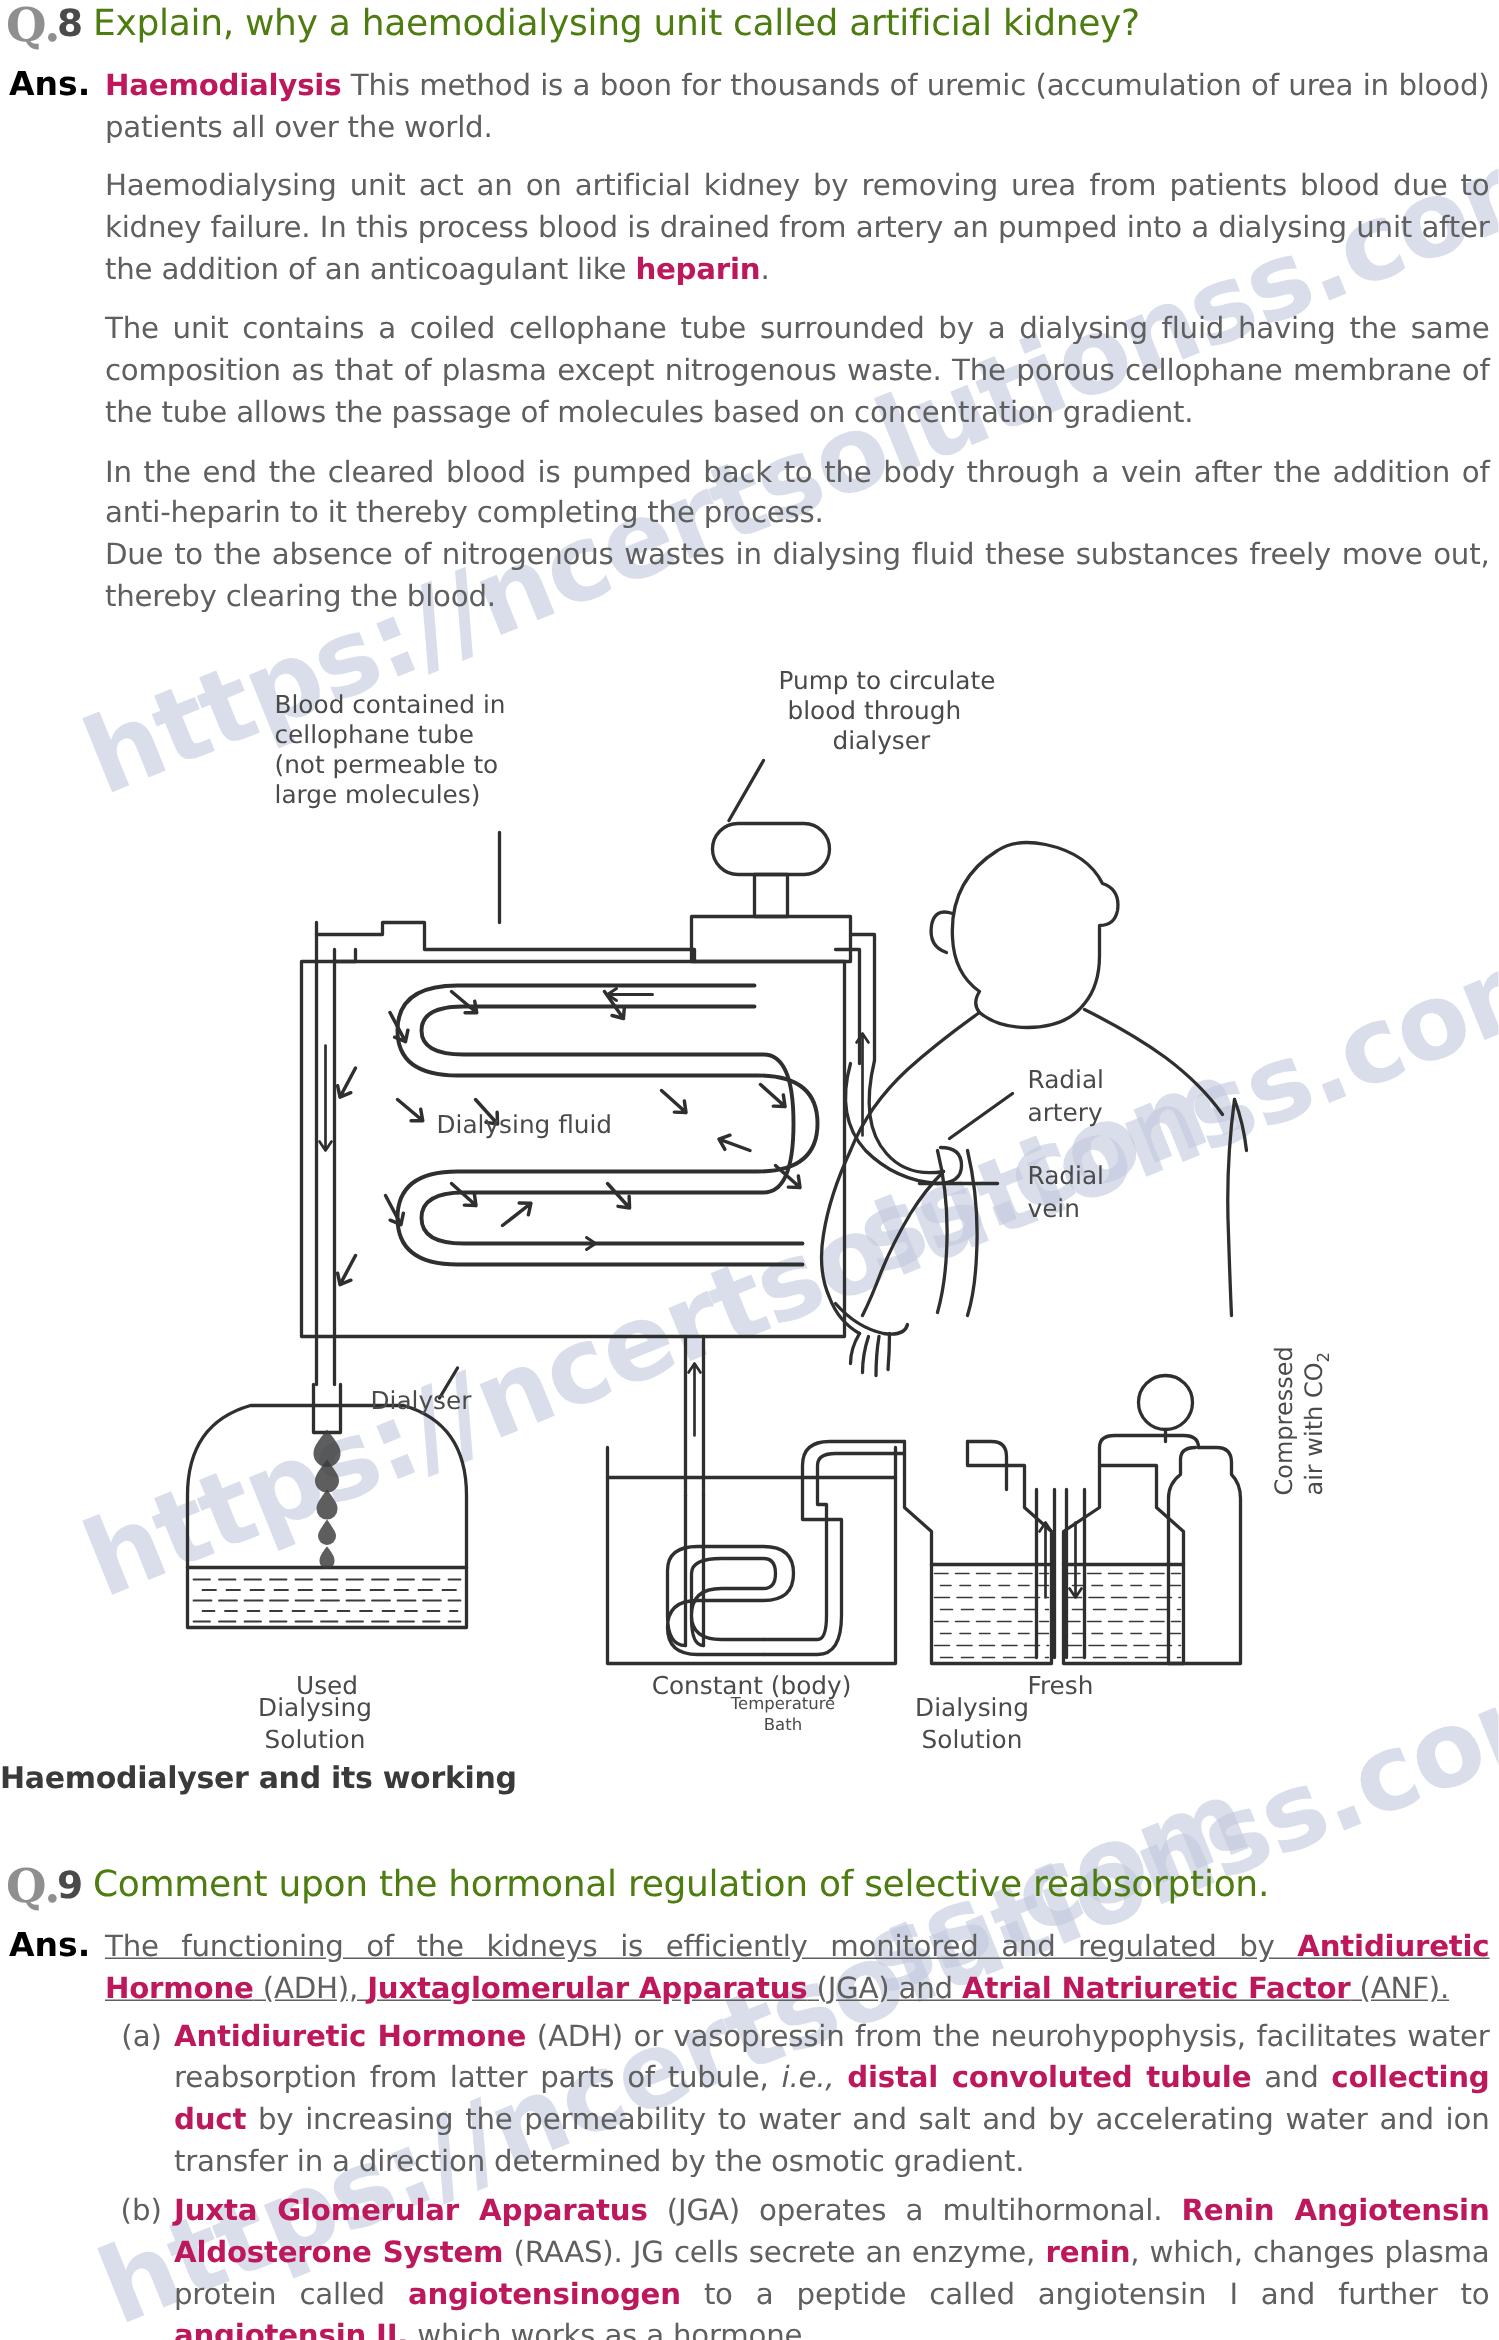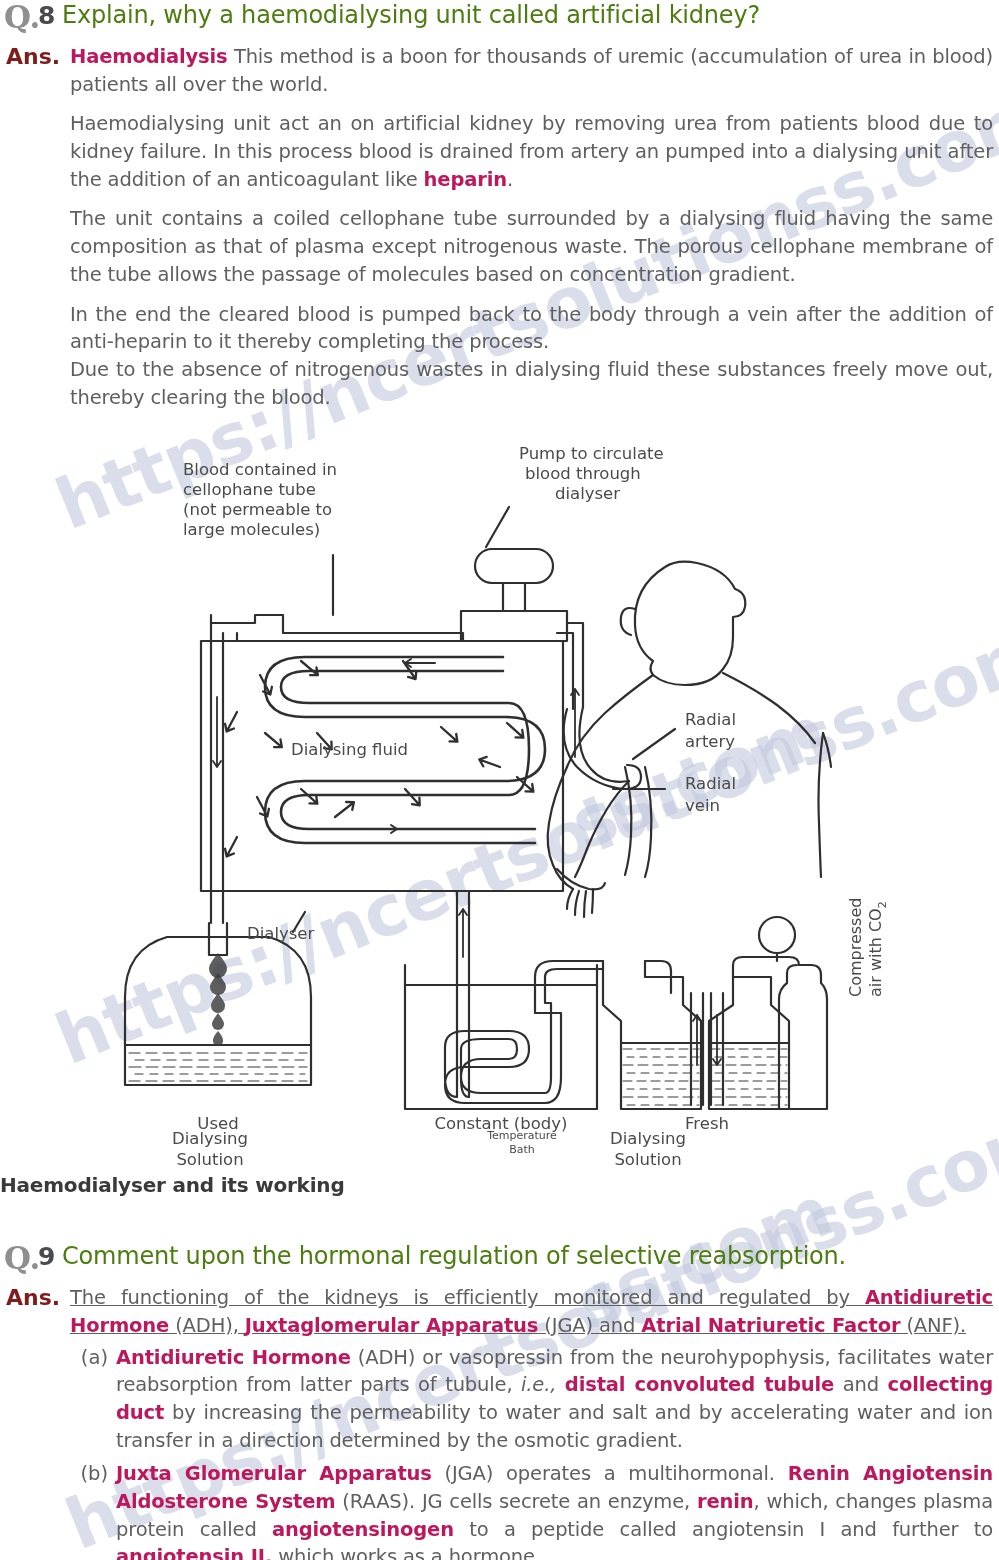--- a/index.html
+++ b/index.html
@@ -53,21 +53,21 @@
   .q-text{
     font-size:24px;
     color:#4d7c0f;
     line-height:1.15;
     letter-spacing:-.2px;
     text-align:right;
   }
 
   .arow{display:flex;align-items:flex-start;margin-top:10px;}
   .ans-marker{
-    font-size:22px;font-weight:bold;color:#7f1d1d;
+    font-size:22px;font-weight:bold;color:#000000;
     width:64px;flex:0 0 64px;padding-left:6px;
     line-height:1.25;
   }
   .ans-body{flex:1 1 auto;padding-right:6px;}
 
   p.just{
     margin:0 0 12px 0;
     font-size:19.5px;
     line-height:1.42;
     color:#5f5f5f;

